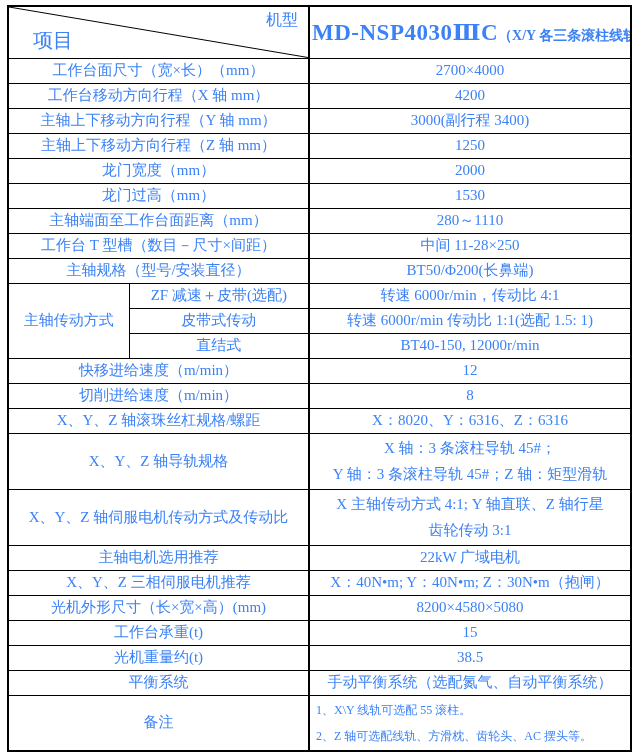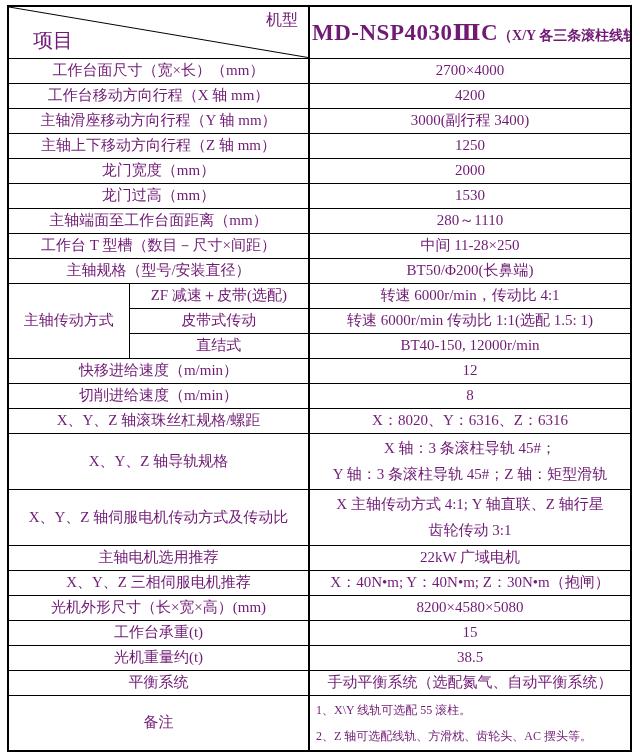--- a/index.html
+++ b/index.html
@@ -1,20 +1,20 @@
 <!DOCTYPE html>
 <html><head>
 <meta charset="utf-8">
 <style>
   html, body { margin:0; padding:0; background:#ffffff; }
   .page {
     position: relative;
     width: 637px; height: 756px;
     background: #ffffff;
-    color: #701a75;
+    color: #3b82f6;
     font-family: "Liberation Serif", "DejaVu Serif", serif;
     overflow: hidden;
   }
   table.spec {
     position: absolute; left: 7px; top: 5px;
     width: 623px; height: 745px;
     border-collapse: collapse;
     table-layout: fixed;
     border: 2px solid #000;
     background: #fff;
@@ -72,21 +72,21 @@
 
     <tr class="h-s">
       <td colspan="2" class="label">工作台面尺寸（宽×长）（mm）</td>
       <td class="value">2700×4000</td>
     </tr>
     <tr class="h-s">
       <td colspan="2" class="label">工作台移动方向行程（X 轴 mm）</td>
       <td class="value">4200</td>
     </tr>
     <tr class="h-s">
-      <td colspan="2" class="label">主轴滑座移动方向行程（Y 轴 mm）</td>
+      <td colspan="2" class="label">主轴上下移动方向行程（Y 轴 mm）</td>
       <td class="value">3000(副行程 3400)</td>
     </tr>
     <tr class="h-s">
       <td colspan="2" class="label">主轴上下移动方向行程（Z 轴 mm）</td>
       <td class="value">1250</td>
     </tr>
     <tr class="h-s">
       <td colspan="2" class="label">龙门宽度（mm）</td>
       <td class="value">2000</td>
     </tr>

